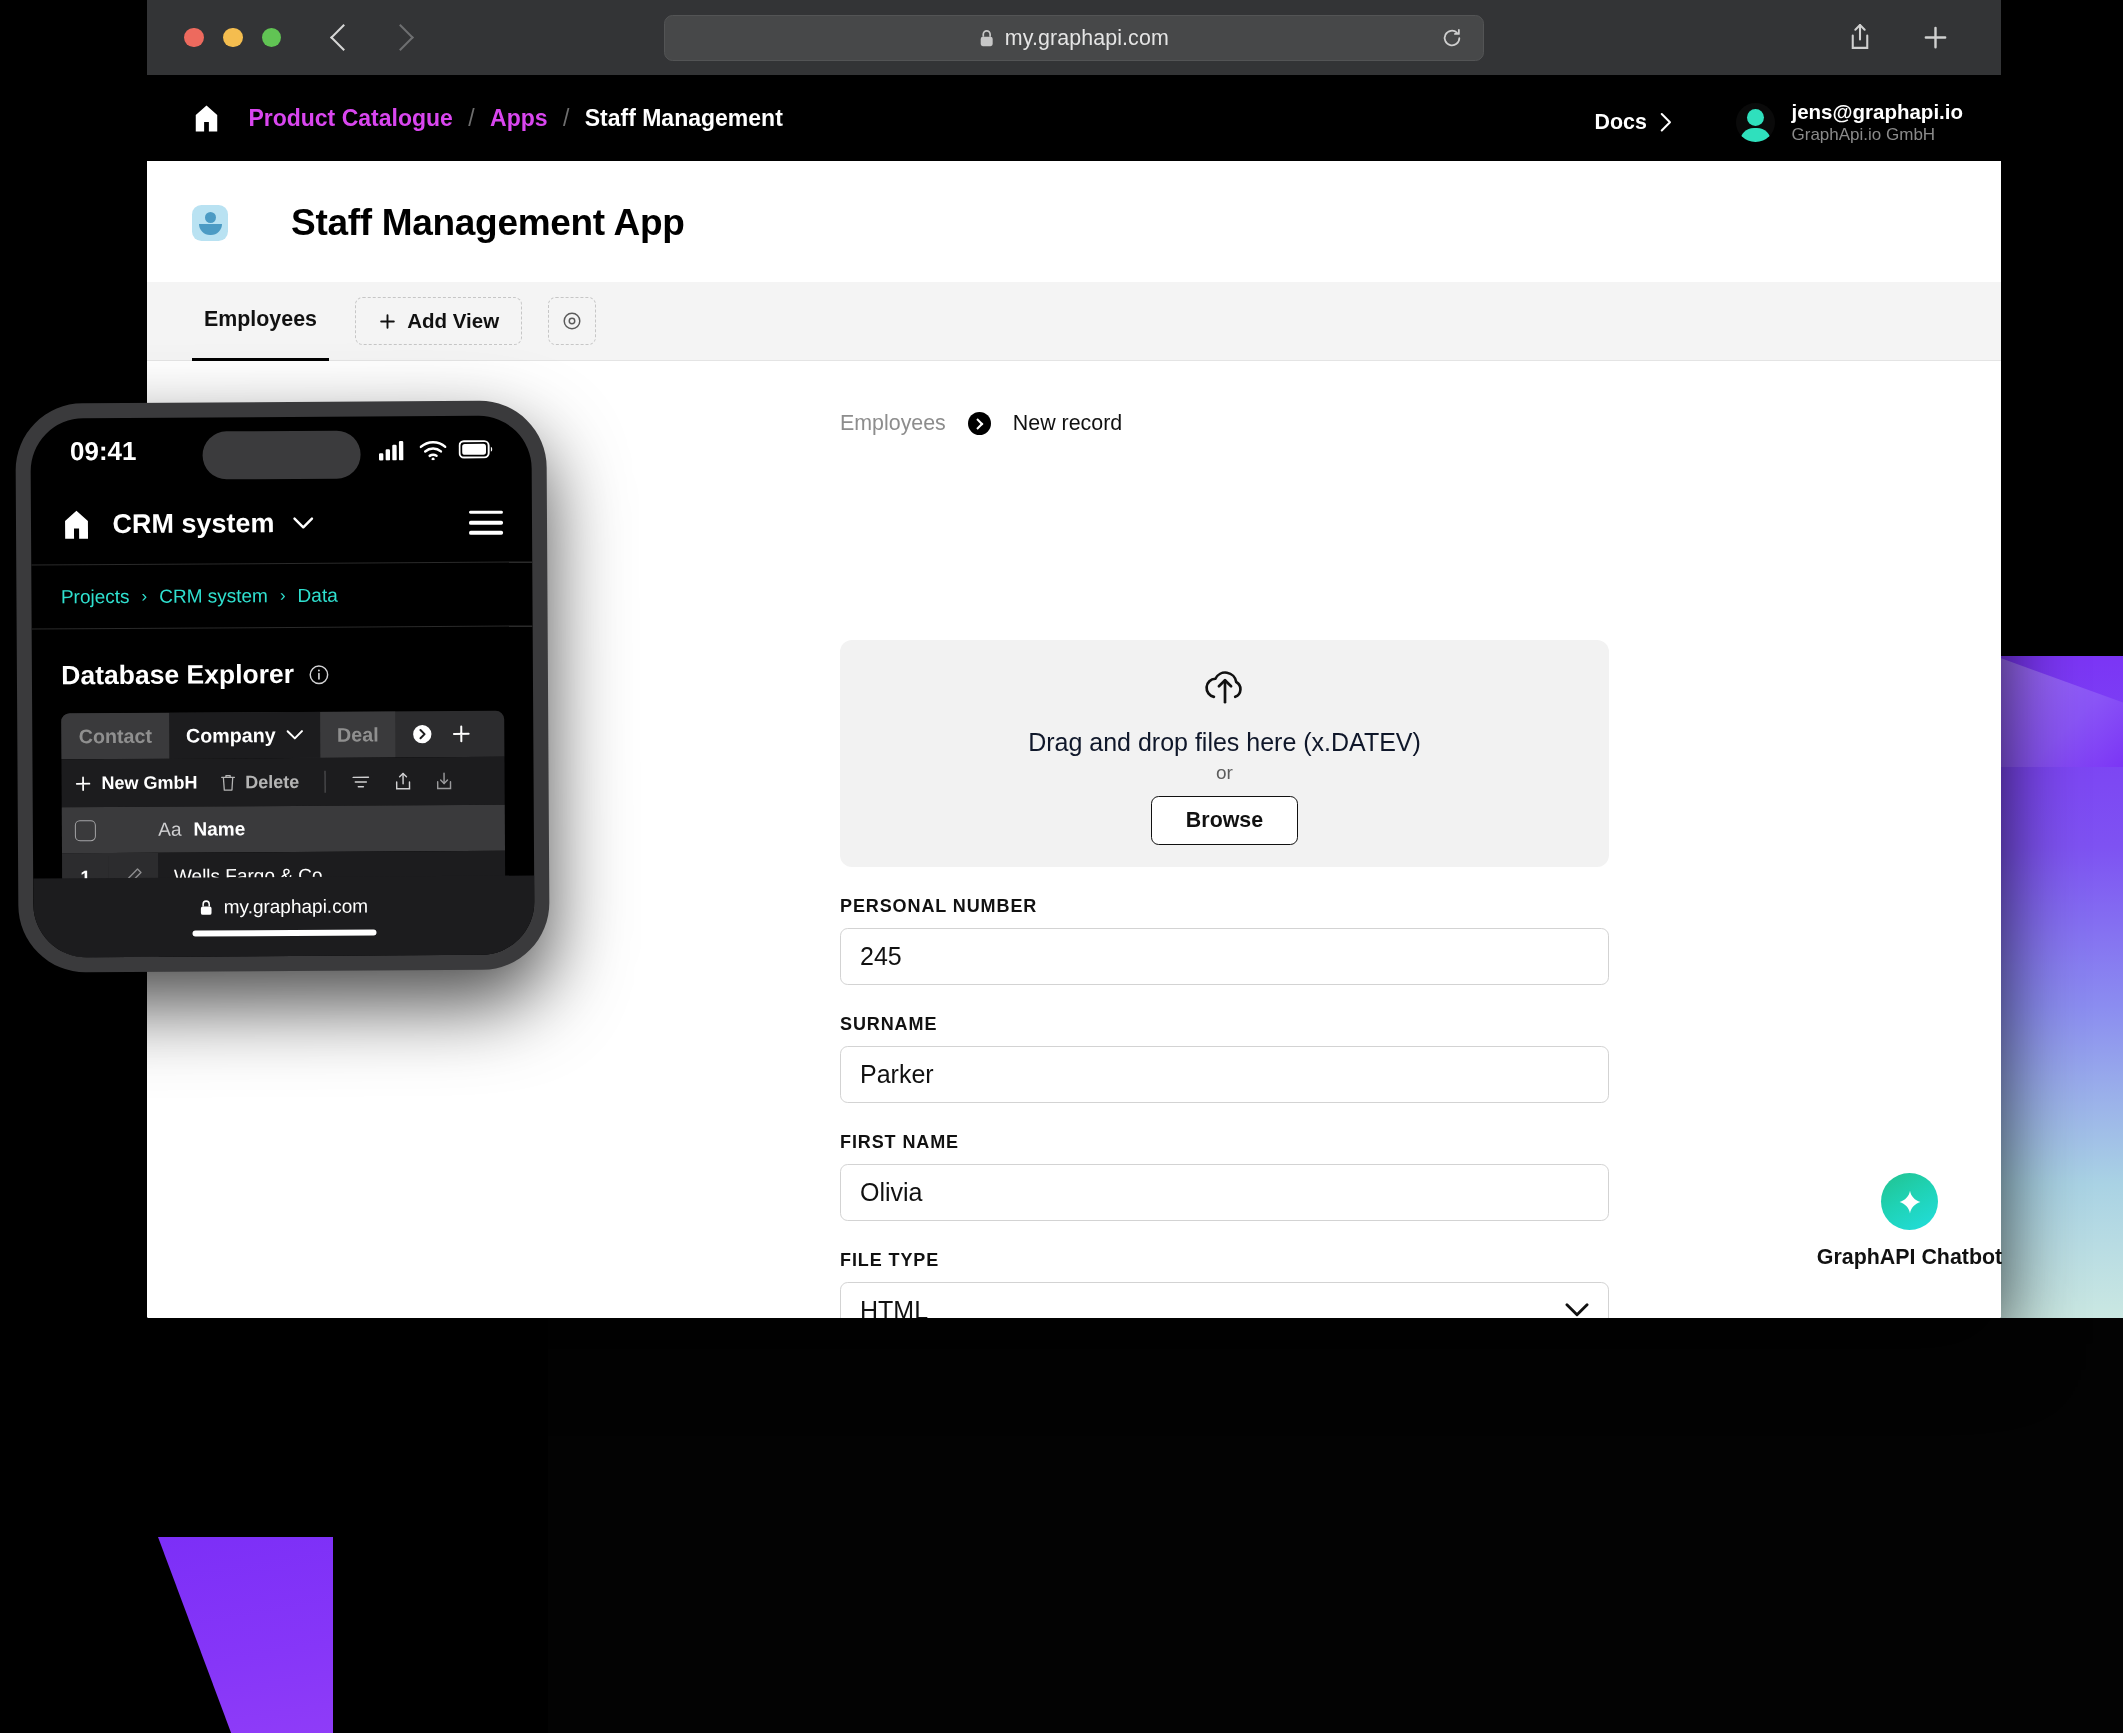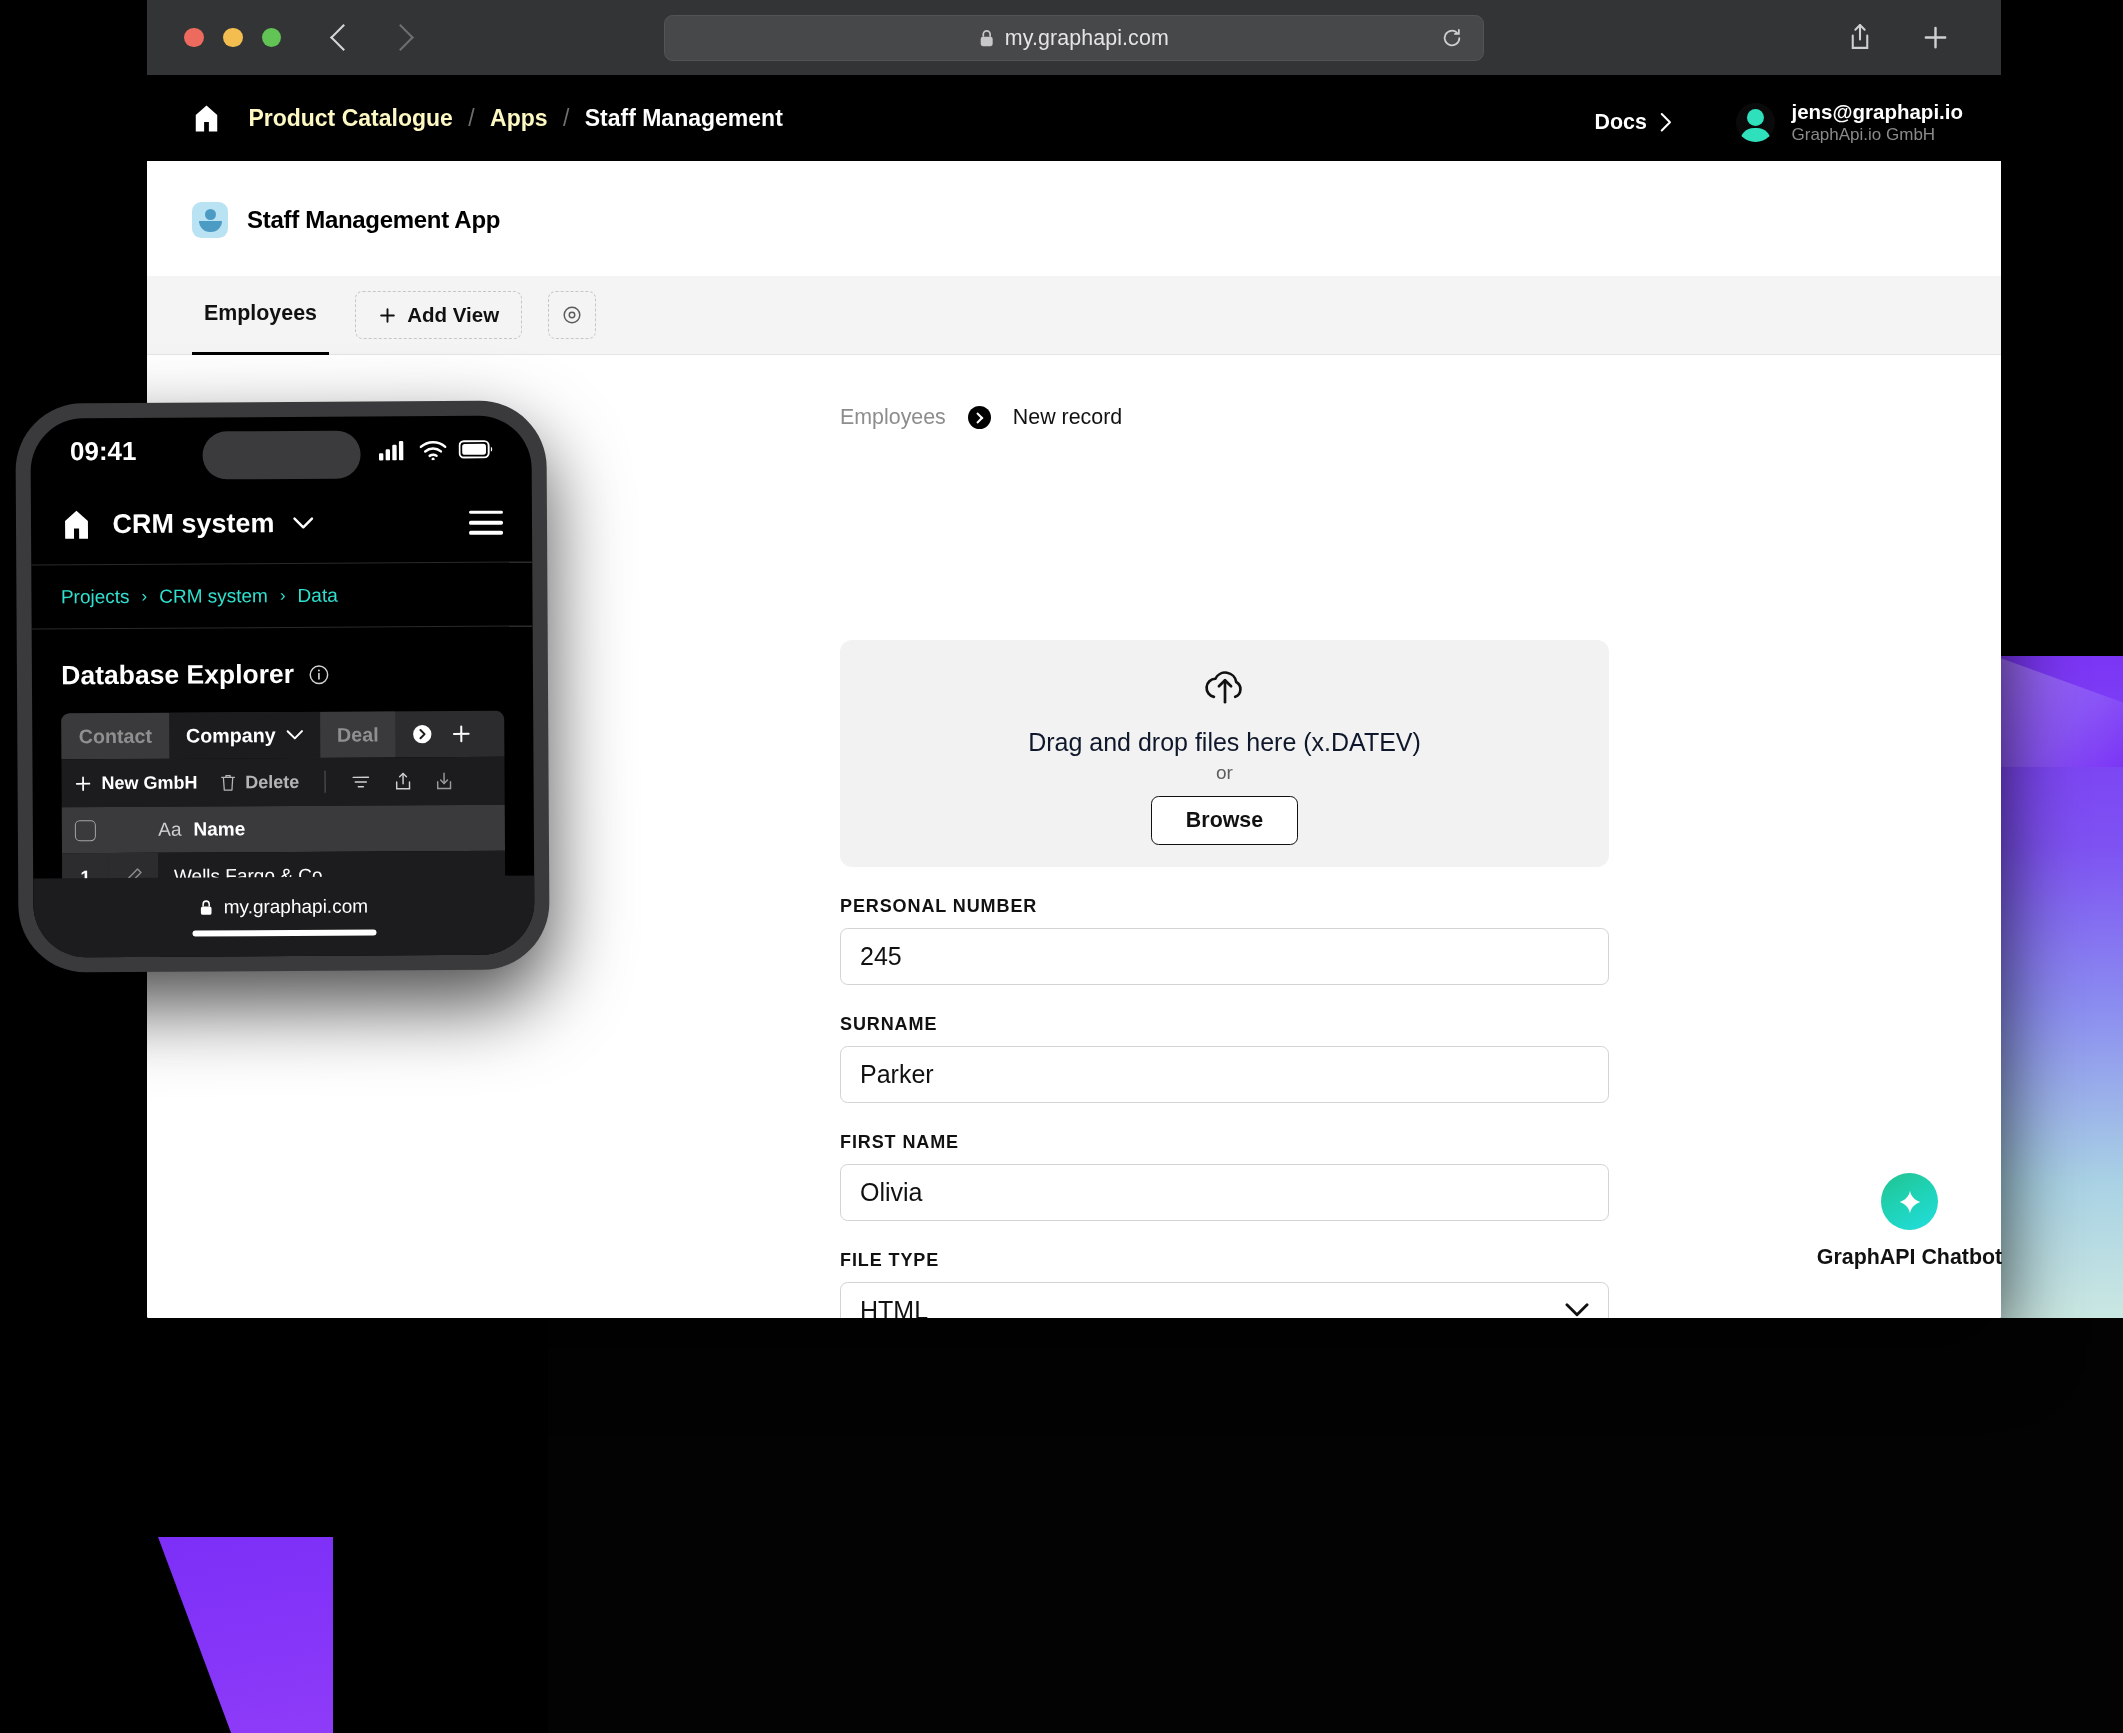--- a/index.html
+++ b/index.html
@@ -74,42 +74,42 @@
   .chrome-right { margin-left: auto; display: flex; align-items: center; gap: 48px; padding-right: 24px; }
   .chrome-right svg { display: block; }
 
   
   #app-topbar {
     height: 86px; background: #000; display: flex; align-items: center;
     padding: 0 38px 0 45px;
   }
   #crumbs { display: flex; align-items: center; gap: 15.4px; font-size: 23px; }
   #crumbs .home { margin-right: 12px; }
-  .crumb { color: #fef9c3; font-weight: 700; }
+  .crumb { color: #d946ef; font-weight: 700; }
   .crumb.active { color: #fff; }
   .crumb-sep { color: #6e6e6e; font-weight: 400; }
   #topbar-right { margin-left: auto; display: flex; align-items: center; gap: 63px; margin-top: 8px; }
   #docs-link { display: flex; align-items: center; gap: 12px; color: #fff; font-size: 21.4px; font-weight: 700; }
   #user-block { display: flex; align-items: center; gap: 17px; }
   #avatar { width: 39px; height: 39px; border-radius: 50%; background: #0a0a0a; position: relative; overflow: hidden; }
   #avatar .head { position: absolute; left: 11px; top: 6px; width: 17px; height: 17px; border-radius: 50%; background: #2fe0bd; }
   #avatar .body { position: absolute; left: 4.3px; top: 25px; width: 31px; height: 17px; border-radius: 15.4px 15.4px 3.4px 3.4px; background: #2fe0bd; }
   #user-email { color: #fff; font-size: 20.5px; font-weight: 700; line-height: 1.25; }
   #user-org { color: #8a8a8a; font-size: 17px; line-height: 1.25; }
 
   
   #page { background: #fff; height: 1157px; position: relative; }
   #app-title-row { display: flex; align-items: center; gap: 19px; padding: 41px 0 0 45px; }
   #app-logo {
     width: 36px; height: 36px; border-radius: 9.4px; background: #b9e2f2;
     display: flex; align-items: center; justify-content: center; position: relative;
   }
   #app-logo .p-head { position: absolute; top: 6.8px; width: 11px; height: 11px; border-radius: 50%; background: #4c9bc4; }
   #app-logo .p-bowl { position: absolute; top: 19px; width: 23px; height: 11px; border-radius: 0 0 12px 12px; background: #4c9bc4; }
-  #app-title { font-size: 24px; font-weight: 700; color: #000; letter-spacing: -0.3px; }
+  #app-title { font-size: 37px; font-weight: 700; color: #000; letter-spacing: -0.3px; margin-left: 44px; }
 
   #tabsbar {
     margin-top: 38px; height: 79px; background: #f4f4f4; display: flex; align-items: center;
     padding-left: 45px; gap: 26px; border-bottom: 0.9px solid #e4e4e4;
   }
   #tab-employees {
     font-size: 21.4px; font-weight: 600; color: #111; height: 79px;
     display: flex; align-items: center; border-bottom: 3.4px solid #000; padding: 0 12px;
   }
   #add-view-btn {

